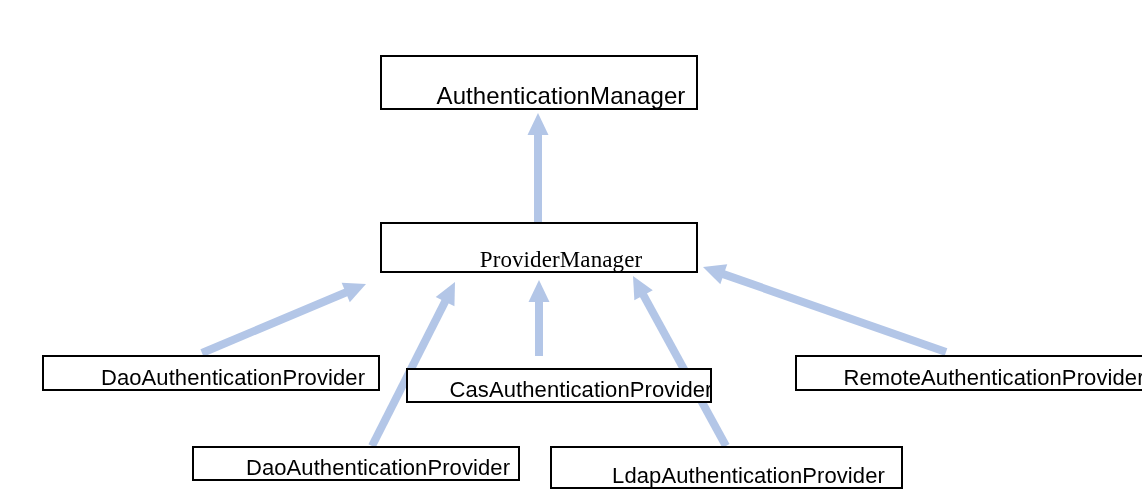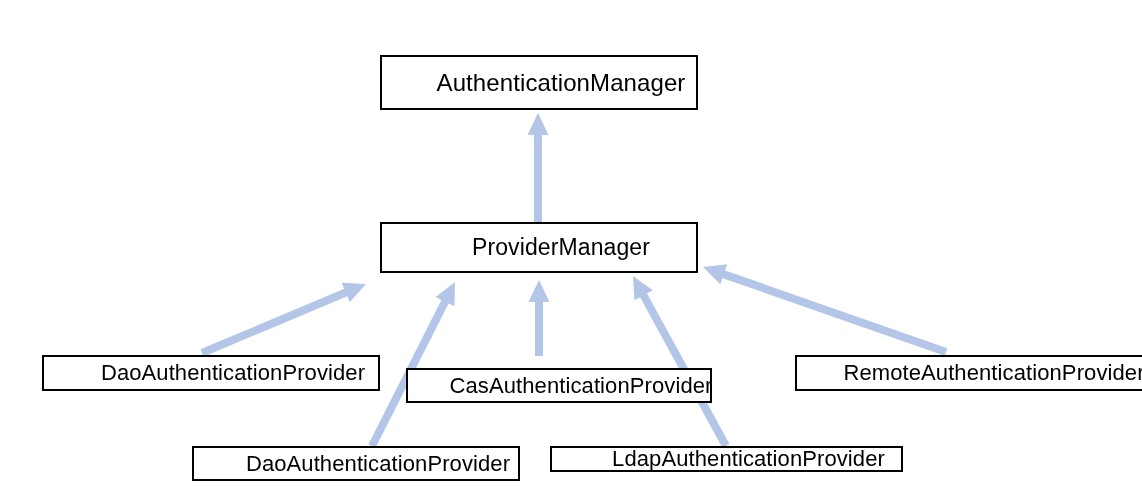--- a/index.html
+++ b/index.html
@@ -24,58 +24,59 @@
     top: 0;
     width: 1142px;
     height: 500px;
   }
   .node {
     position: absolute;
     box-sizing: border-box;
     border: 2px solid #000000;
     background: #ffffff;
     display: flex;
-    align-items: center;
+    align-items: flex-end;
     justify-content: center;
     color: #000000;
     white-space: nowrap;
     padding-left: 44px;
   }
   .node-label {
     display: block;
     line-height: 1;
     letter-spacing: 0.1px;
   }
   .n-auth-manager {
     left: 380px;  top: 55px;  width: 318px; height: 55px;
     font-size: 24px;
   }
   .n-provider-manager {
     left: 380px;  top: 222px; width: 318px; height: 51px;
     font-size: 23px;
+    font-family: Liberation Serif, serif;
   }
   .n-dao-left {
     left: 42px;   top: 355px; width: 338px; height: 36px;
     font-size: 22px;
   }
   .n-cas {
     left: 406px;  top: 368px; width: 306px; height: 35px;
     font-size: 22px;
   }
   .n-remote {
     left: 768px;  top: 355px; width: 354px; height: 36px;
     font-size: 22px;
     margin-left: 27px;
   }
   .n-dao-bottom {
     left: 192px;  top: 446px; width: 328px; height: 35px;
     font-size: 22px;
   }
   .n-ldap {
-    left: 550px;  top: 446px; width: 353px; height: 26px;
+    left: 550px;  top: 446px; width: 353px; height: 43px;
     font-size: 22px;
   }
 </style>
 </head>
 <body>
 
 <div id="canvas">
 
   <svg id="arrow-layer" viewBox="0 0 1142 500" xmlns="http://www.w3.org/2000/svg">
       <g>

